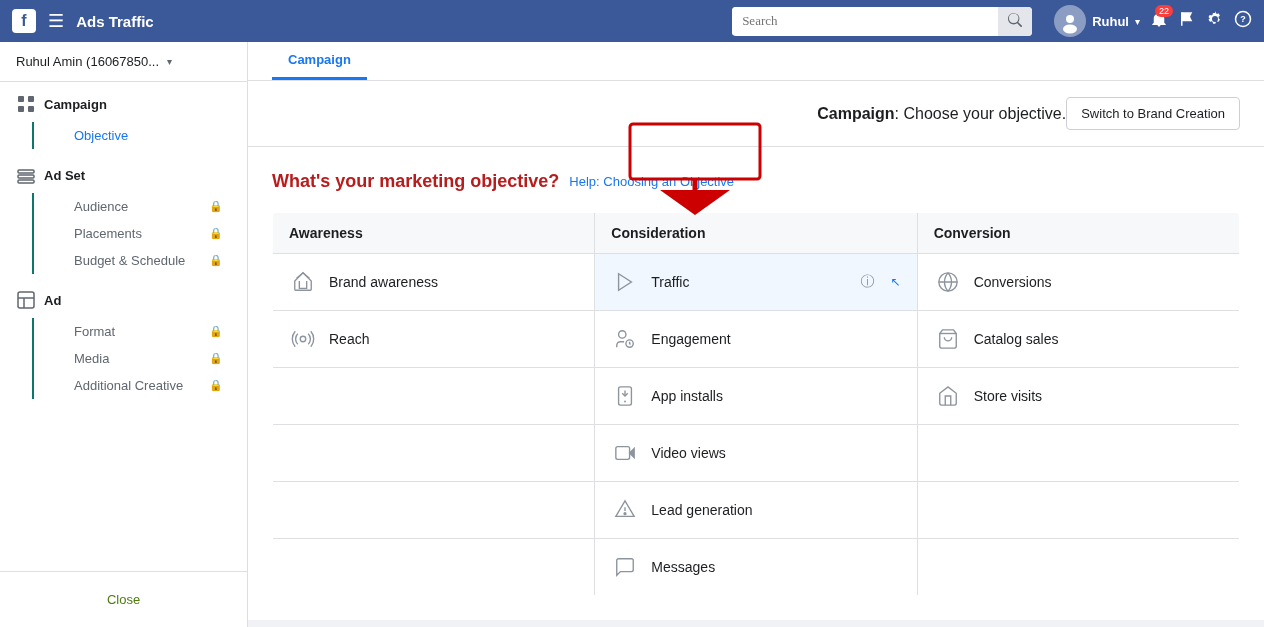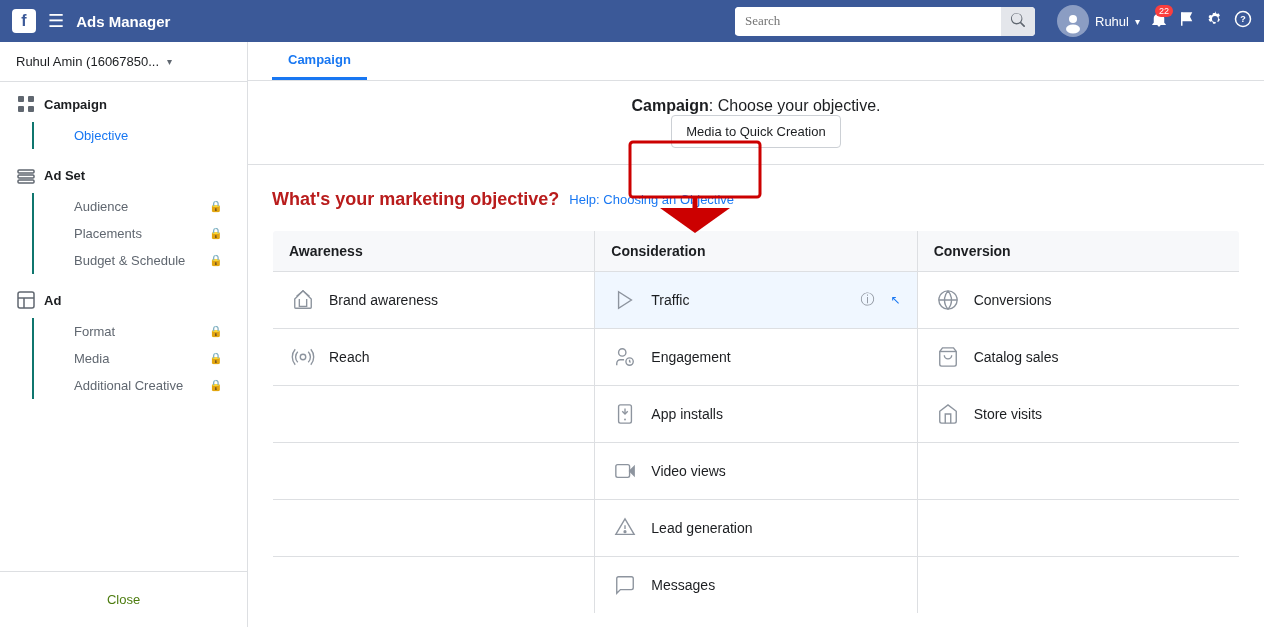--- a/index.html
+++ b/index.html
@@ -12,21 +12,21 @@
       padding: 0 12px; gap: 12px;
     }
     .fb-logo { width: 24px; height: 24px; background: white; border-radius: 4px; display: flex; align-items: center; justify-content: center; color: #3b5998; font-weight: 900; font-size: 16px; flex-shrink: 0; }
     .topnav-hamburger { color: white; font-size: 18px; cursor: pointer; }
     .topnav-title { color: white; font-weight: 600; font-size: 15px; }
     .topnav-search { flex: 1; max-width: 300px; margin-left: auto; display: flex; align-items: center; background: white; border-radius: 4px; overflow: hidden; }
     .topnav-search input { border: none; outline: none; padding: 6px 10px; font-size: 13px; width: 100%; font-family: Liberation Serif, serif; }
     .topnav-search-btn { background: #e4e6eb; border: none; padding: 6px 10px; cursor: pointer; color: #606770; }
     .topnav-icons { display: flex; align-items: center; gap: 10px; margin-left: 10px; }
     .topnav-avatar { width: 32px; height: 32px; border-radius: 50%; background: #8b9dc3; overflow: hidden; display: flex; align-items: center; justify-content: center; color: white; font-size: 12px; }
-    .topnav-username { color: white; font-size: 13px; }
+    .topnav-username { color: white; font-size: 13px; font-weight: bold; }
     .topnav-icon-btn { color: white; font-size: 16px; position: relative; cursor: pointer; }
     .badge { position: absolute; top: -5px; right: -5px; background: #fa3e3e; color: white; font-size: 9px; border-radius: 8px; padding: 1px 4px; }
     .topnav-caret { color: white; font-size: 10px; }
 
     
     .layout { display: flex; height: calc(627px - 42px); }
 
     
     .sidebar { width: 248px; background: white; border-right: 1px solid #dddfe2; display: flex; flex-direction: column; overflow-y: auto; flex-shrink: 0; }
     .sidebar-account { display: flex; align-items: center; gap: 8px; padding: 12px 16px; border-bottom: 1px solid #dddfe2; cursor: pointer; }
@@ -41,21 +41,21 @@
     .sidebar-item-label { font-size: 13px; }
     .sidebar-item-lock { font-size: 11px; color: #bcc0c4; margin-left: auto; }
     .sidebar-tree-line { border-left: 2px solid #0f766e; margin-left: 16px; padding-left: 12px; }
     .sidebar-footer { margin-top: auto; padding: 12px 16px; border-top: 1px solid #dddfe2; }
     .close-btn { background: none; border: none; font-size: 13px; color: #4d7c0f; cursor: pointer; width: 100%; text-align: center; padding: 8px; }
 
     
     .main { flex: 1; overflow-y: auto; background: #f0f2f5; padding: 0; }
 
     
-    .campaign-header { background: white; border-bottom: 1px solid #dddfe2; padding: 16px 24px; display: flex; align-items: center; justify-content: flex-end; flex-direction: column; }
+    .campaign-header { background: white; border-bottom: 1px solid #dddfe2; padding: 16px 24px; display: flex; align-items: center; justify-content: flex-end; }
     .campaign-title { font-size: 16px; color: #1c1e21; }
     .campaign-title strong { font-weight: 700; }
     .switch-btn { background: white; border: 1px solid #ccd0d5; border-radius: 4px; padding: 8px 14px; font-size: 13px; color: #1c1e21; cursor: pointer; }
 
     
     .objective-section { padding: 24px; background: white; }
     .objective-question { display: flex; align-items: center; gap: 10px; margin-bottom: 20px; flex-wrap: wrap; }
     .objective-question h2 { font-size: 18px; font-weight: 600; color: #b91c1c; }
     .help-link { color: #1877f2; font-size: 13px; text-decoration: none; }
 
@@ -81,21 +81,21 @@
 
     
     svg { overflow: visible; }
   </style>
 </head>
 <body>
 
 <nav class="topnav">
   <div class="fb-logo">f</div>
   <span class="topnav-hamburger">☰</span>
-  <span class="topnav-title">Ads Manager</span>
+  <span class="topnav-title">Ads Traffic</span>
 
   <div class="topnav-search">
     <input type="text" placeholder="Search" style="">
     <button class="topnav-search-btn">
       <svg width="14" height="14" viewBox="0 0 16 16" fill="currentColor">
           <path d="M11.742 10.344a6.5 6.5 0 1 0-1.397 1.398h-.001c.03.04.062.078.098.115l3.85 3.85a1 1 0 0 0 1.415-1.414l-3.85-3.85a1.007 1.007 0 0 0-.115-.099zm-5.242 1.156a5.5 5.5 0 1 1 0-11 5.5 5.5 0 0 1 0 11z"></path>
         </svg>
     </button>
   </div>
 
@@ -219,21 +219,21 @@
   <main class="main">
 
     <div class="tab-bar">
       <div class="tab active">Campaign</div>
     </div>
 
     <div class="campaign-header">
       <div class="campaign-title">
         <strong>Campaign</strong><span>: </span><span>Choose your objective.</span>
       </div>
-      <button class="switch-btn">Media to Quick Creation</button>
+      <button class="switch-btn">Switch to Brand Creation</button>
     </div>
 
     <div class="objective-section">
       <div class="objective-question">
         <h2>What's your marketing objective?</h2>
         <a href="#" class="help-link">Help: Choosing an Objective</a>
       </div>
 
       <div style="position:relative;">
 

